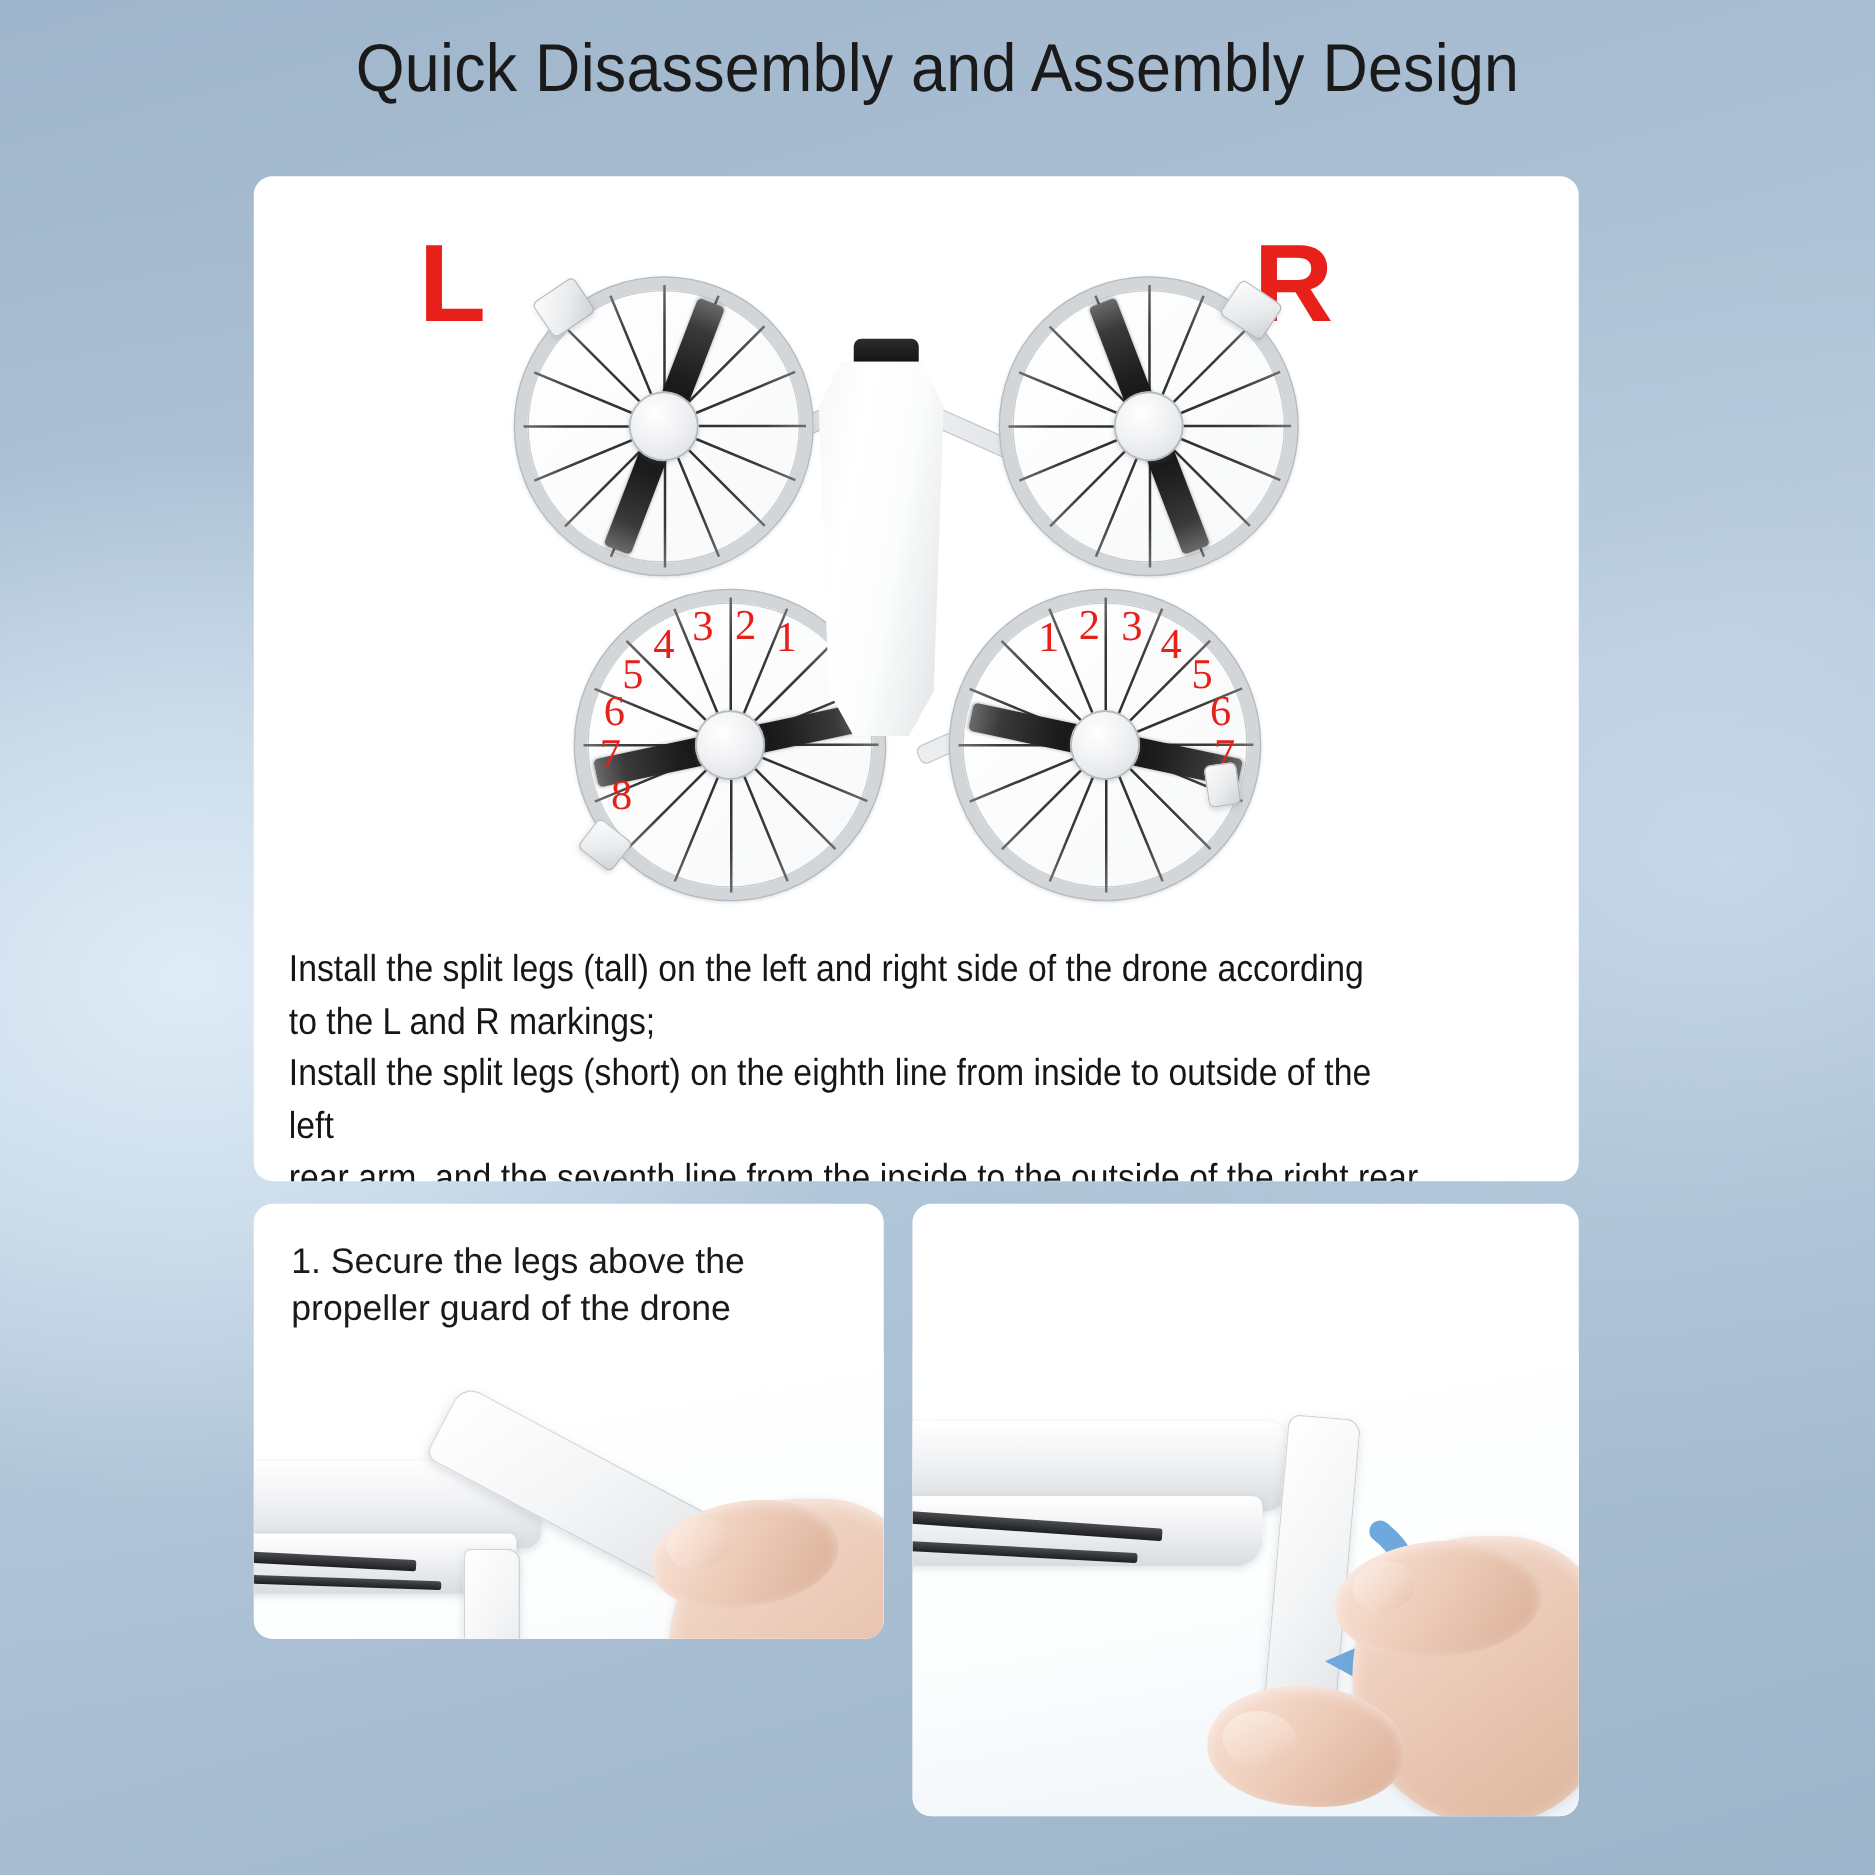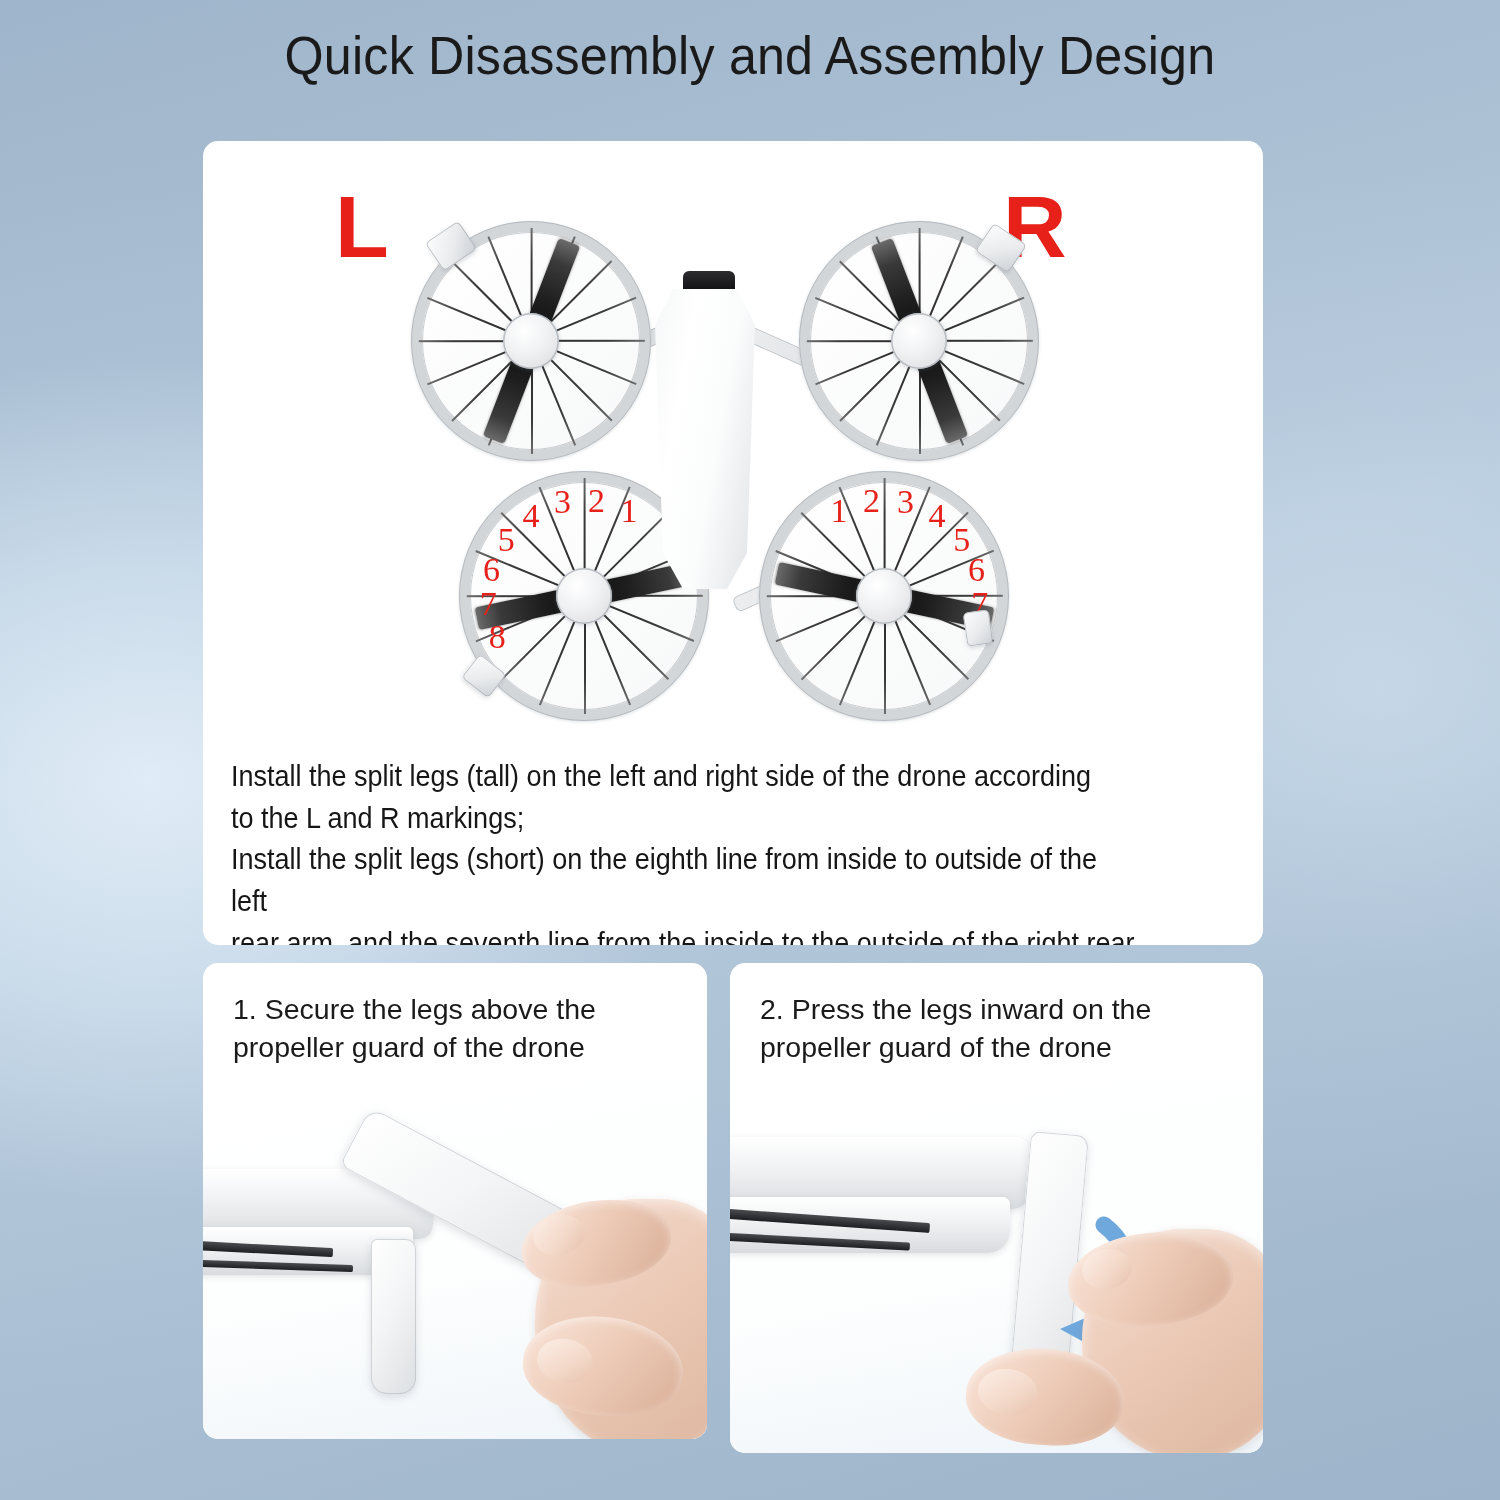--- a/index.html
+++ b/index.html
@@ -39,21 +39,21 @@
 
   
   .card {
     position: absolute;
     background: #ffffff;
     border-radius: 15px;
     overflow: hidden;
   }
 
   .main-card { left: 203px; top: 141px; width: 1060px; height: 804px; }
-  .step-card-left  { left: 203px; top: 963px; width: 504px; height: 476px; }
+  .step-card-left  { left: 203px; top: 963px; width: 504px; height: 348px; }
   .step-card-right { left: 730px; top: 963px; width: 533px; height: 490px; }
 
   
   .drone-stage {
     position: absolute;
     left: 0; top: 0;
     width: 1060px; height: 610px;
   }
 
   .marker {
@@ -399,21 +399,20 @@
 
     <div class="hand" style="left:332px; top:118px; width:215px; height:255px;"></div>
     <div class="finger" style="left:318px; top:120px; width:150px; height:84px; transform:rotate(-9deg);"></div>
     <div class="nail" style="left:330px; top:134px; width:52px; height:40px; transform:rotate(-14deg);"></div>
     <div class="finger" style="left:320px; top:236px; width:160px; height:98px; transform:rotate(6deg);"></div>
     <div class="nail" style="left:334px; top:258px; width:56px; height:44px; transform:rotate(10deg);"></div>
   </div>
 </div>
 
 <div class="card step-card-right">
-  <div class="step-caption">2. Press the legs inward on the propeller guard of the drone</div>
 
   <div class="photo">
 
     <div class="guard-edge" style="left:-40px; top:56px; width:340px; height:72px; border-radius:0 16px 18px 30px;"></div>
     <div class="guard-edge" style="left:-40px; top:116px; width:320px; height:56px; border-radius:0 8px 22px 22px;"></div>
     <div class="dark-blade-strip" style="left:-30px; top:134px; width:230px; height:10px; transform:rotate(4deg);"></div>
     <div class="dark-blade-strip" style="left:-30px; top:156px; width:210px; height:8px; transform:rotate(3deg);"></div>
 
     <div class="leg-part" style="left:288px; top:52px; width:58px; height:300px; border-radius:10px 12px 18px 18px; transform:rotate(5deg);"></div>
 

